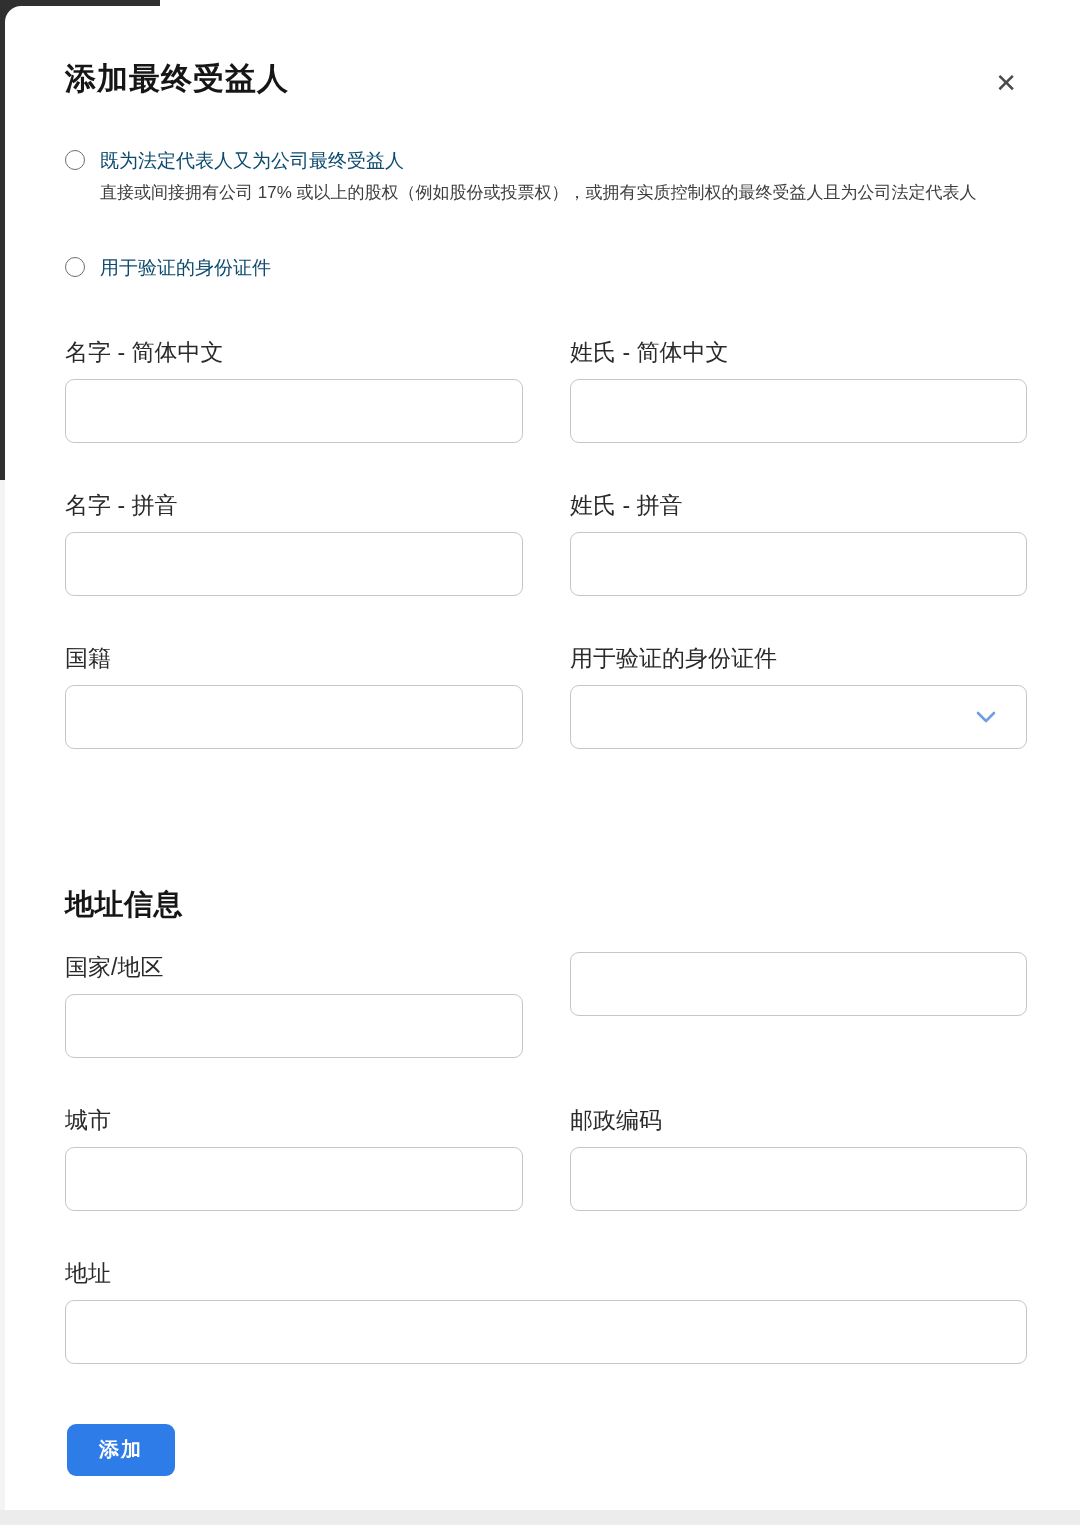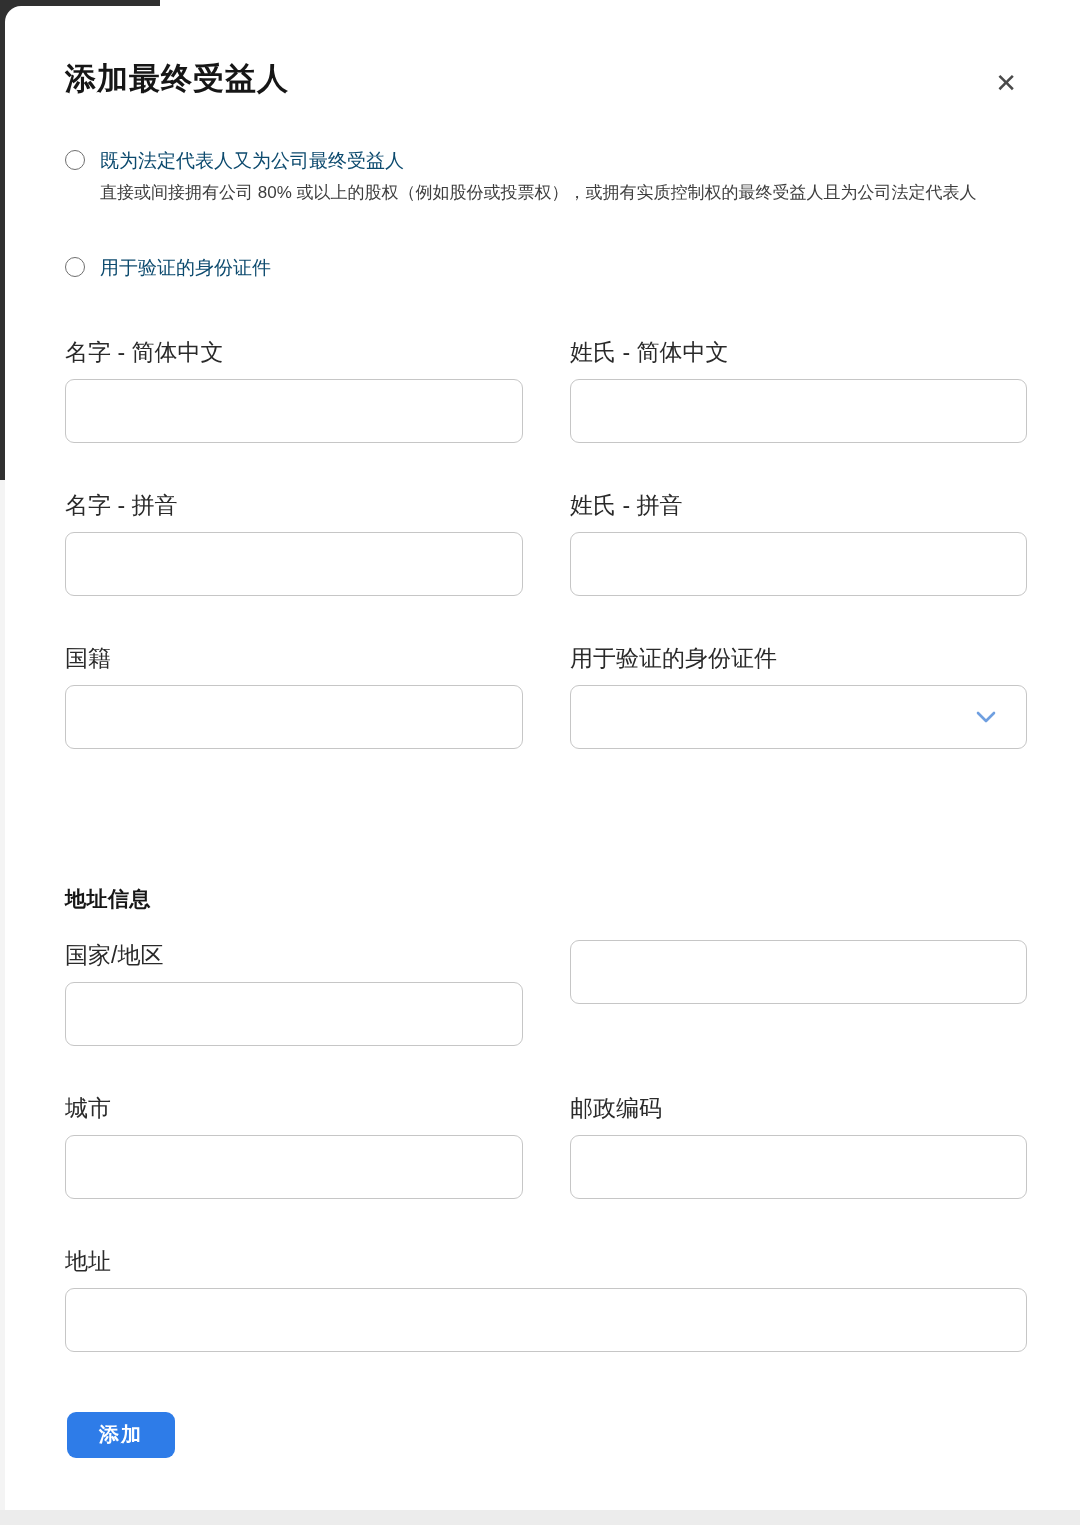--- a/index.html
+++ b/index.html
@@ -76,28 +76,28 @@
     background: #fff; font-size: 18px; color: #1c1c1c; padding: 0 16px;
     outline: none;
   }
   .select-input {
     display: flex; align-items: center; justify-content: flex-end;
     cursor: pointer;
   }
   .chevron-down { display: inline-flex; margin-right: 14px; }
 
   .section-title {
-    font-size: 21px; font-weight: 700; color: #161616; margin: 42px 0 27px 0;
+    font-size: 29px; font-weight: 700; color: #161616; margin: 42px 0 27px 0;
     letter-spacing: 0.5px;
   }
   .field-full { margin-bottom: 10px; }
 
   .submit-btn {
     margin-top: 50px; margin-left: 2px;
-    width: 108px; height: 46px; border: none; border-radius: 9px;
+    width: 108px; height: 52px; border: none; border-radius: 9px;
     background: #2e7ce8; color: #ffffff; font-size: 20px; font-weight: 700;
     cursor: pointer; letter-spacing: 2px;
     font-family: "Liberation Sans", "DejaVu Sans", sans-serif;
   }
 </style>
 </head>
 <body>
 
 <div class="backdrop-bottom"></div>
 <div class="edge-fade-top"></div>
@@ -107,21 +107,21 @@
 
   <div class="dialog-header">
     <h1 class="dialog-title">添加最终受益人</h1>
     <button class="close-btn">✕</button>
   </div>
 
   <div class="radio-option">
     <span class="radio-circle"></span>
     <div class="radio-texts">
       <div class="radio-label">既为法定代表人又为公司最终受益人</div>
-      <div class="radio-desc">直接或间接拥有公司 80% 或以上的股权（例如股份或投票权），或拥有实质控制权的最终受益人且为公司法定代表人</div>
+      <div class="radio-desc">直接或间接拥有公司 17% 或以上的股权（例如股份或投票权），或拥有实质控制权的最终受益人且为公司法定代表人</div>
     </div>
   </div>
 
   <div class="radio-option">
     <span class="radio-circle"></span>
     <div class="radio-texts">
       <div class="radio-label">用于验证的身份证件</div>
     </div>
   </div>
 

